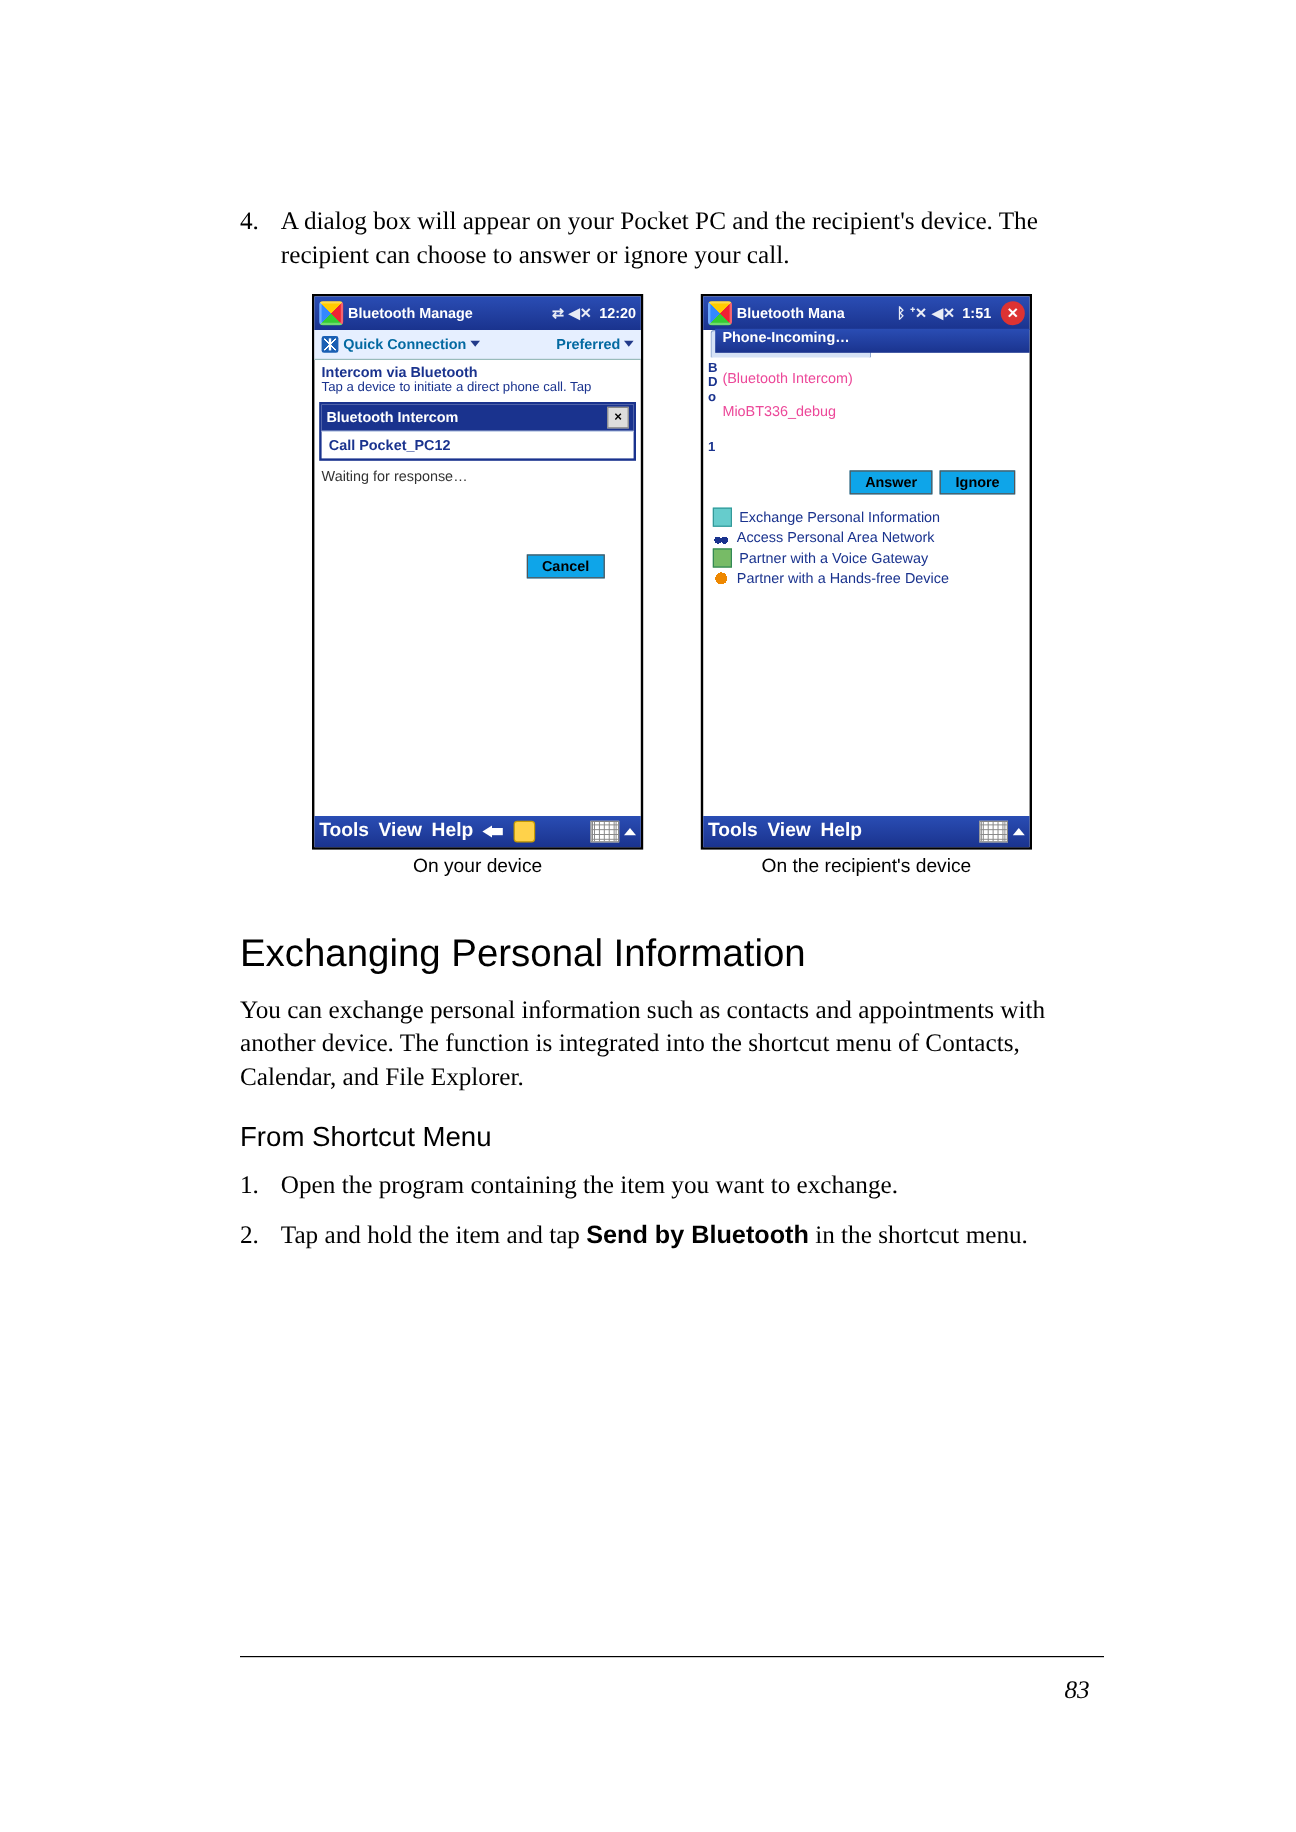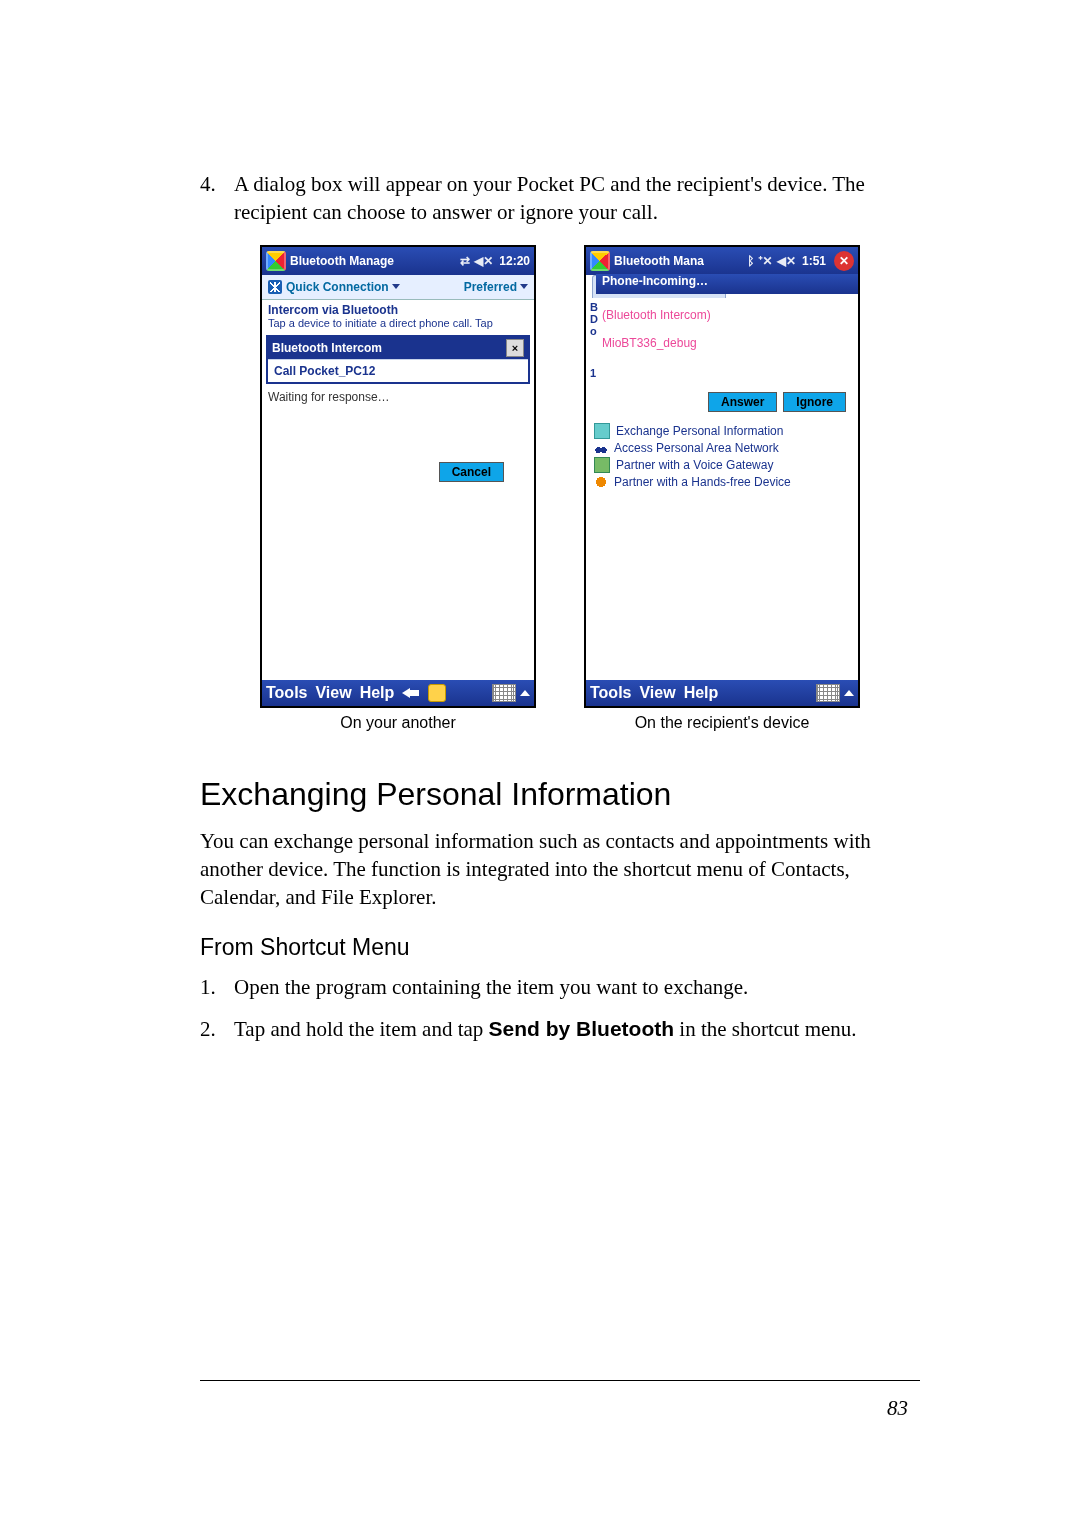--- a/index.html
+++ b/index.html
@@ -339,21 +339,21 @@
           <span>View</span>
           <span>Help</span>
           <span class="arrow-left"></span>
           <span class="bt-chip"></span>
           <span class="foot-right">
             <span class="kbd-icon"></span>
             <span class="tri-up-w"></span>
           </span>
         </div>
       </div>
-      <div class="caption">On your another</div>
+      <div class="caption">On your device</div>
     </div>
 
     <div class="device-wrap">
       <div class="device" style="position:relative;">
         <div class="titlebar">
           <div class="start-icon"></div>
           <span class="tb-title">Bluetooth Mana</span>
           <span class="tb-glyph">ᛒ</span>
           <span class="tb-glyph">⁺✕</span>
           <span class="tb-glyph">◀✕</span>

